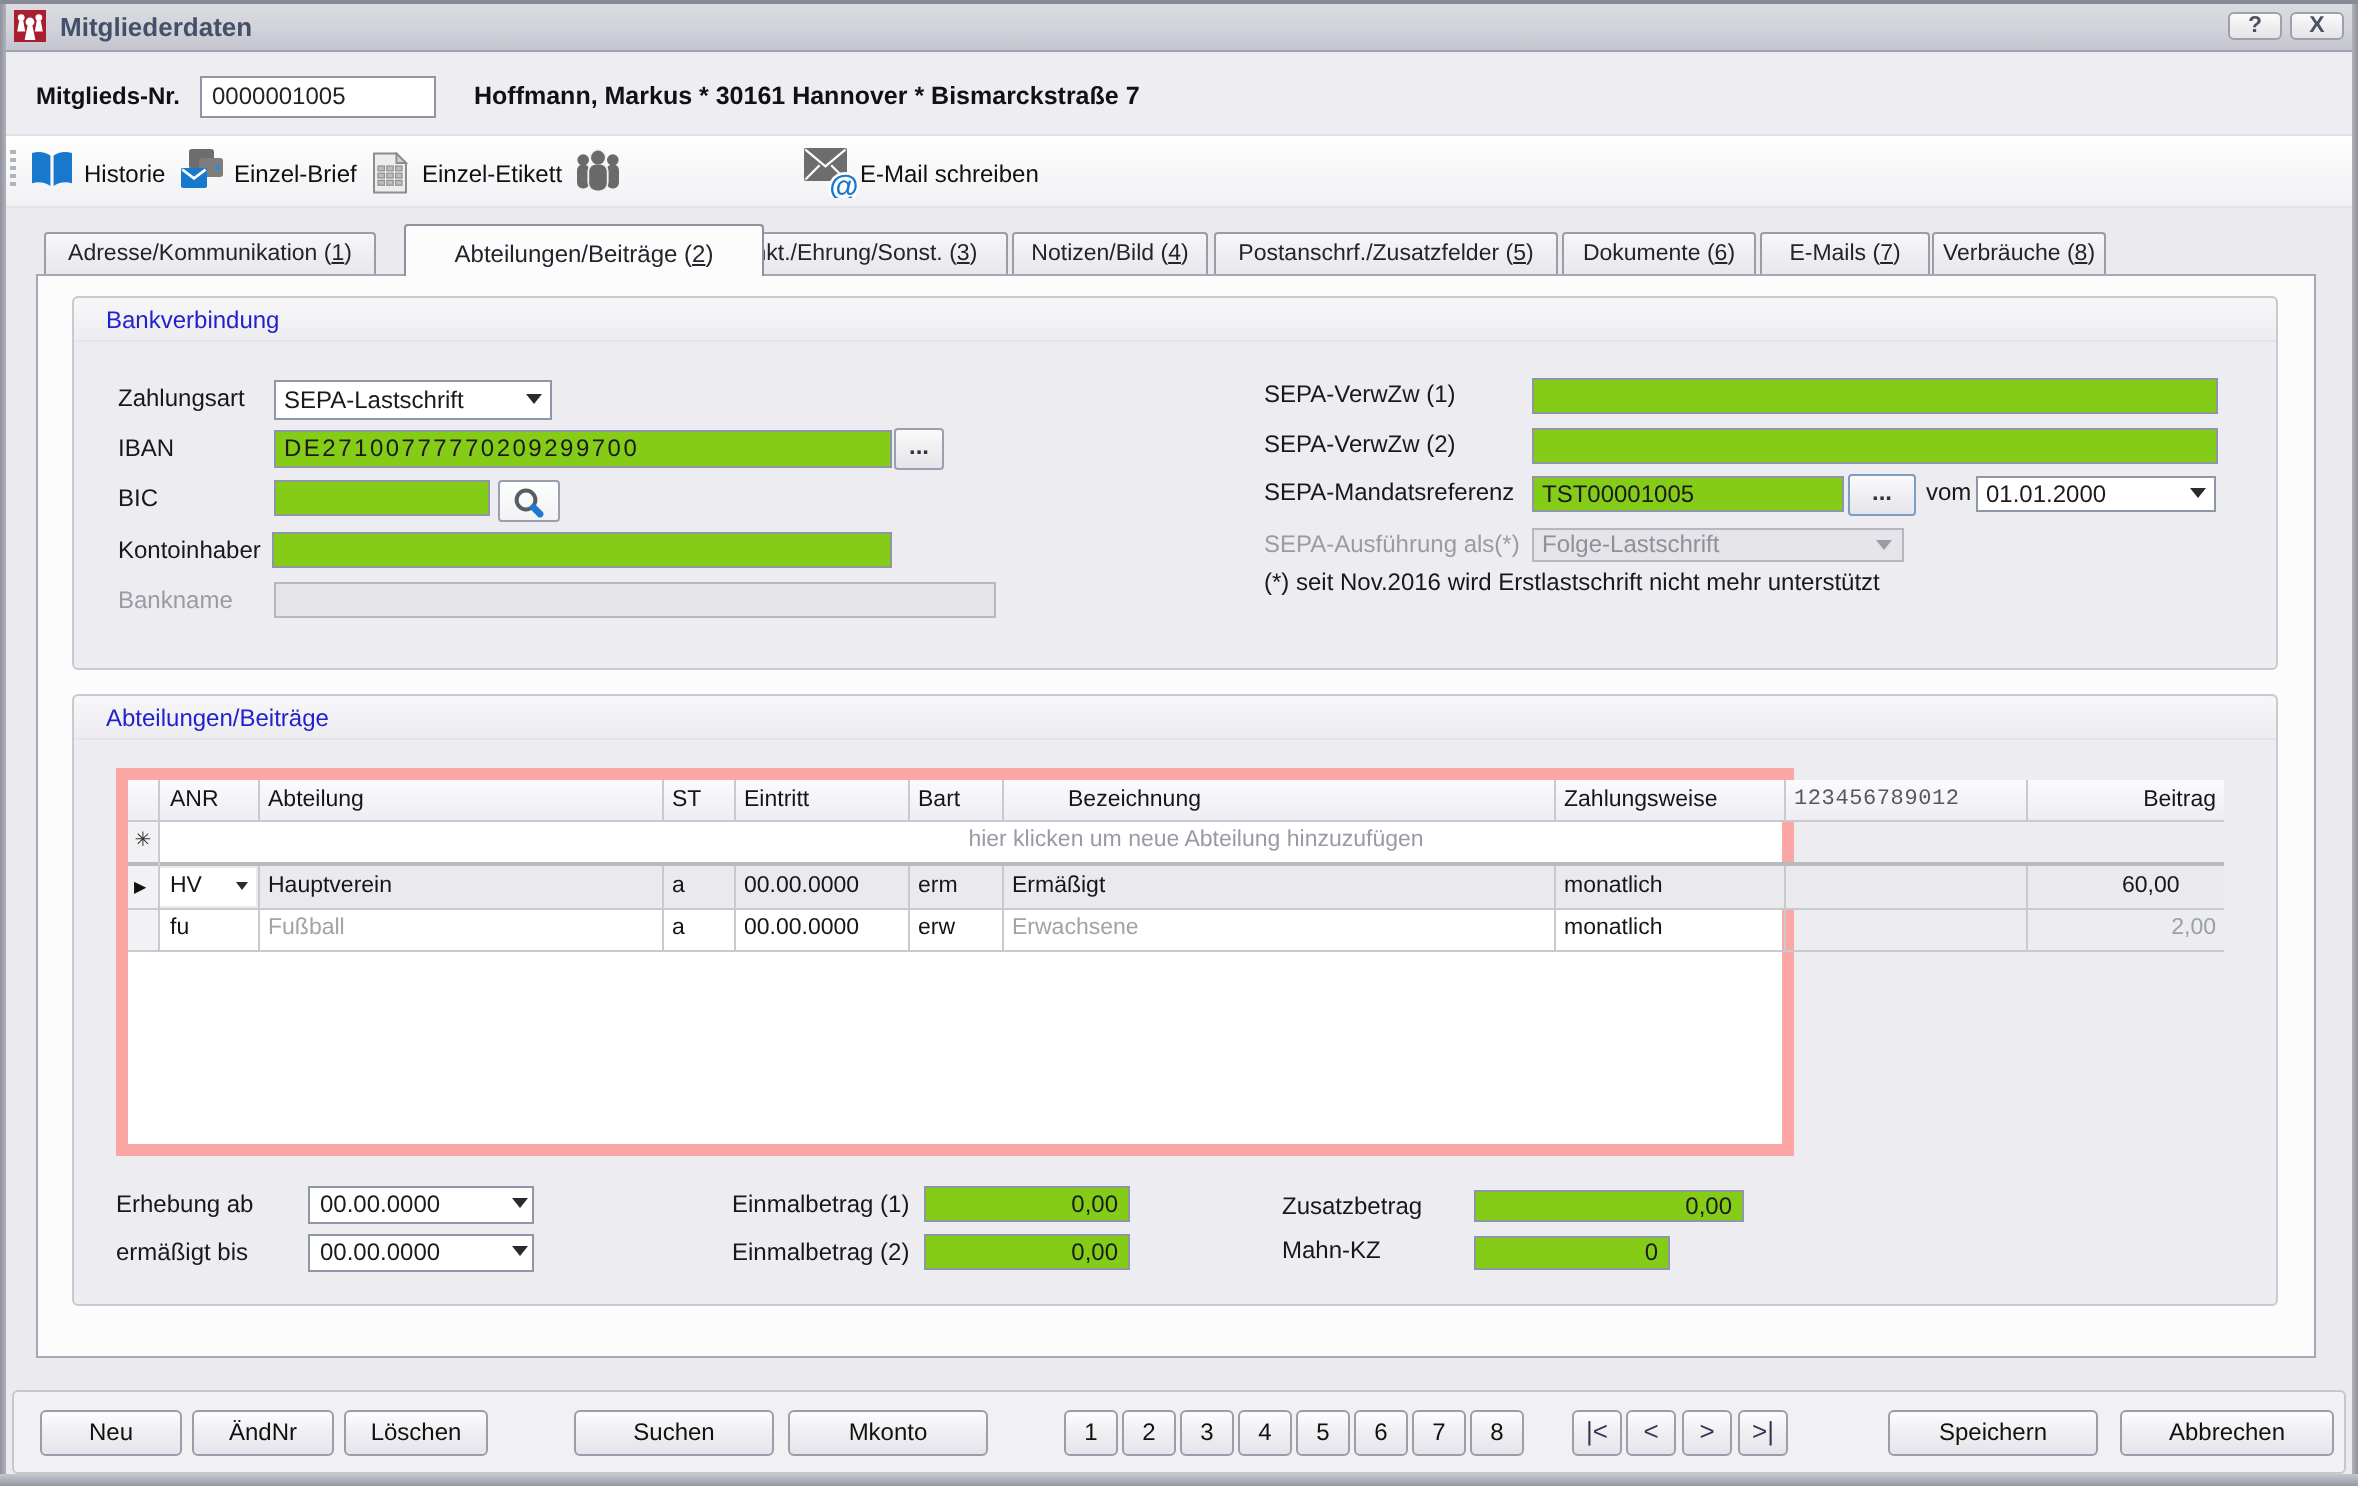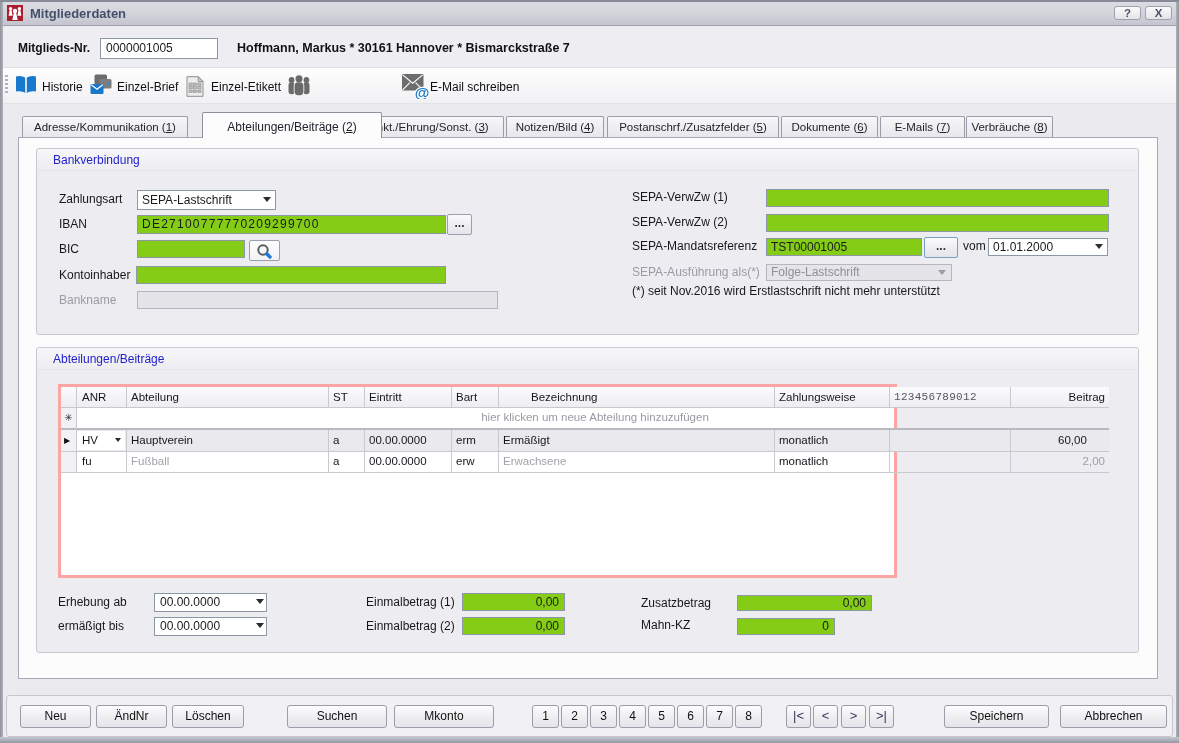--- a/index.html
+++ b/index.html
@@ -210,21 +210,21 @@
     <div class="abs arrow" style="left:1076px;top:106px;"></div>
     <div class="abs lbl-dis" style="left:613px;top:127px;">SEPA-Ausführung als(*)</div>
     <div class="abs inp inp-dis" style="left:747px;top:126px;width:186px;height:17px;line-height:15px;padding-left:4px;">Folge-Lastschrift</div>
     <div class="abs arrow" style="left:919px;top:132px;border-top-color:#9a9ba5;"></div>
     <div class="abs lbl" style="left:613px;top:146px;">(*) seit Nov.2016 wird Erstlastschrift nicht mehr unterstützt</div>
 
     <div class="abs gb" style="top:209px;height:306px;">
       <div class="abs gbhead"></div>
       <div class="abs gbtitle">Abteilungen/Beiträge</div>
     </div>
-    <div class="abs" id="grid" style="left:39px;top:246px;width:839px;height:194px;background:#fff;border:3px solid #fca5a5;">
+    <div class="abs" id="grid" style="left:39px;top:246px;width:839px;height:194px;background:#fff;border:6px solid #fca5a5;">
       <div class="abs" style="left:0;top:0;width:1048px;height:20px;background:linear-gradient(#fbfbfd,#eeeef2);"></div>
       <div class="abs" style="left:0;top:20px;width:15px;height:65px;background:#f2f2f5;"></div>
       <div class="abs" style="left:15px;top:43px;width:1033px;height:21px;background:#eaeaec;"></div>
       <div class="gcell" style="left:15px;top:0;width:50px;padding-left:6px;line-height:20px;">ANR</div>
       <div class="gcell" style="left:65px;top:0;width:202px;line-height:20px;">Abteilung</div>
       <div class="gcell" style="left:267px;top:0;width:36px;line-height:20px;">ST</div>
       <div class="gcell" style="left:303px;top:0;width:87px;line-height:20px;">Eintritt</div>
       <div class="gcell" style="left:390px;top:0;width:47px;line-height:20px;">Bart</div>
       <div class="gcell" style="left:437px;top:0;width:276px;line-height:20px;padding-left:33px;">Bezeichnung</div>
       <div class="gcell" style="left:713px;top:0;width:115px;line-height:20px;">Zahlungsweise</div>

